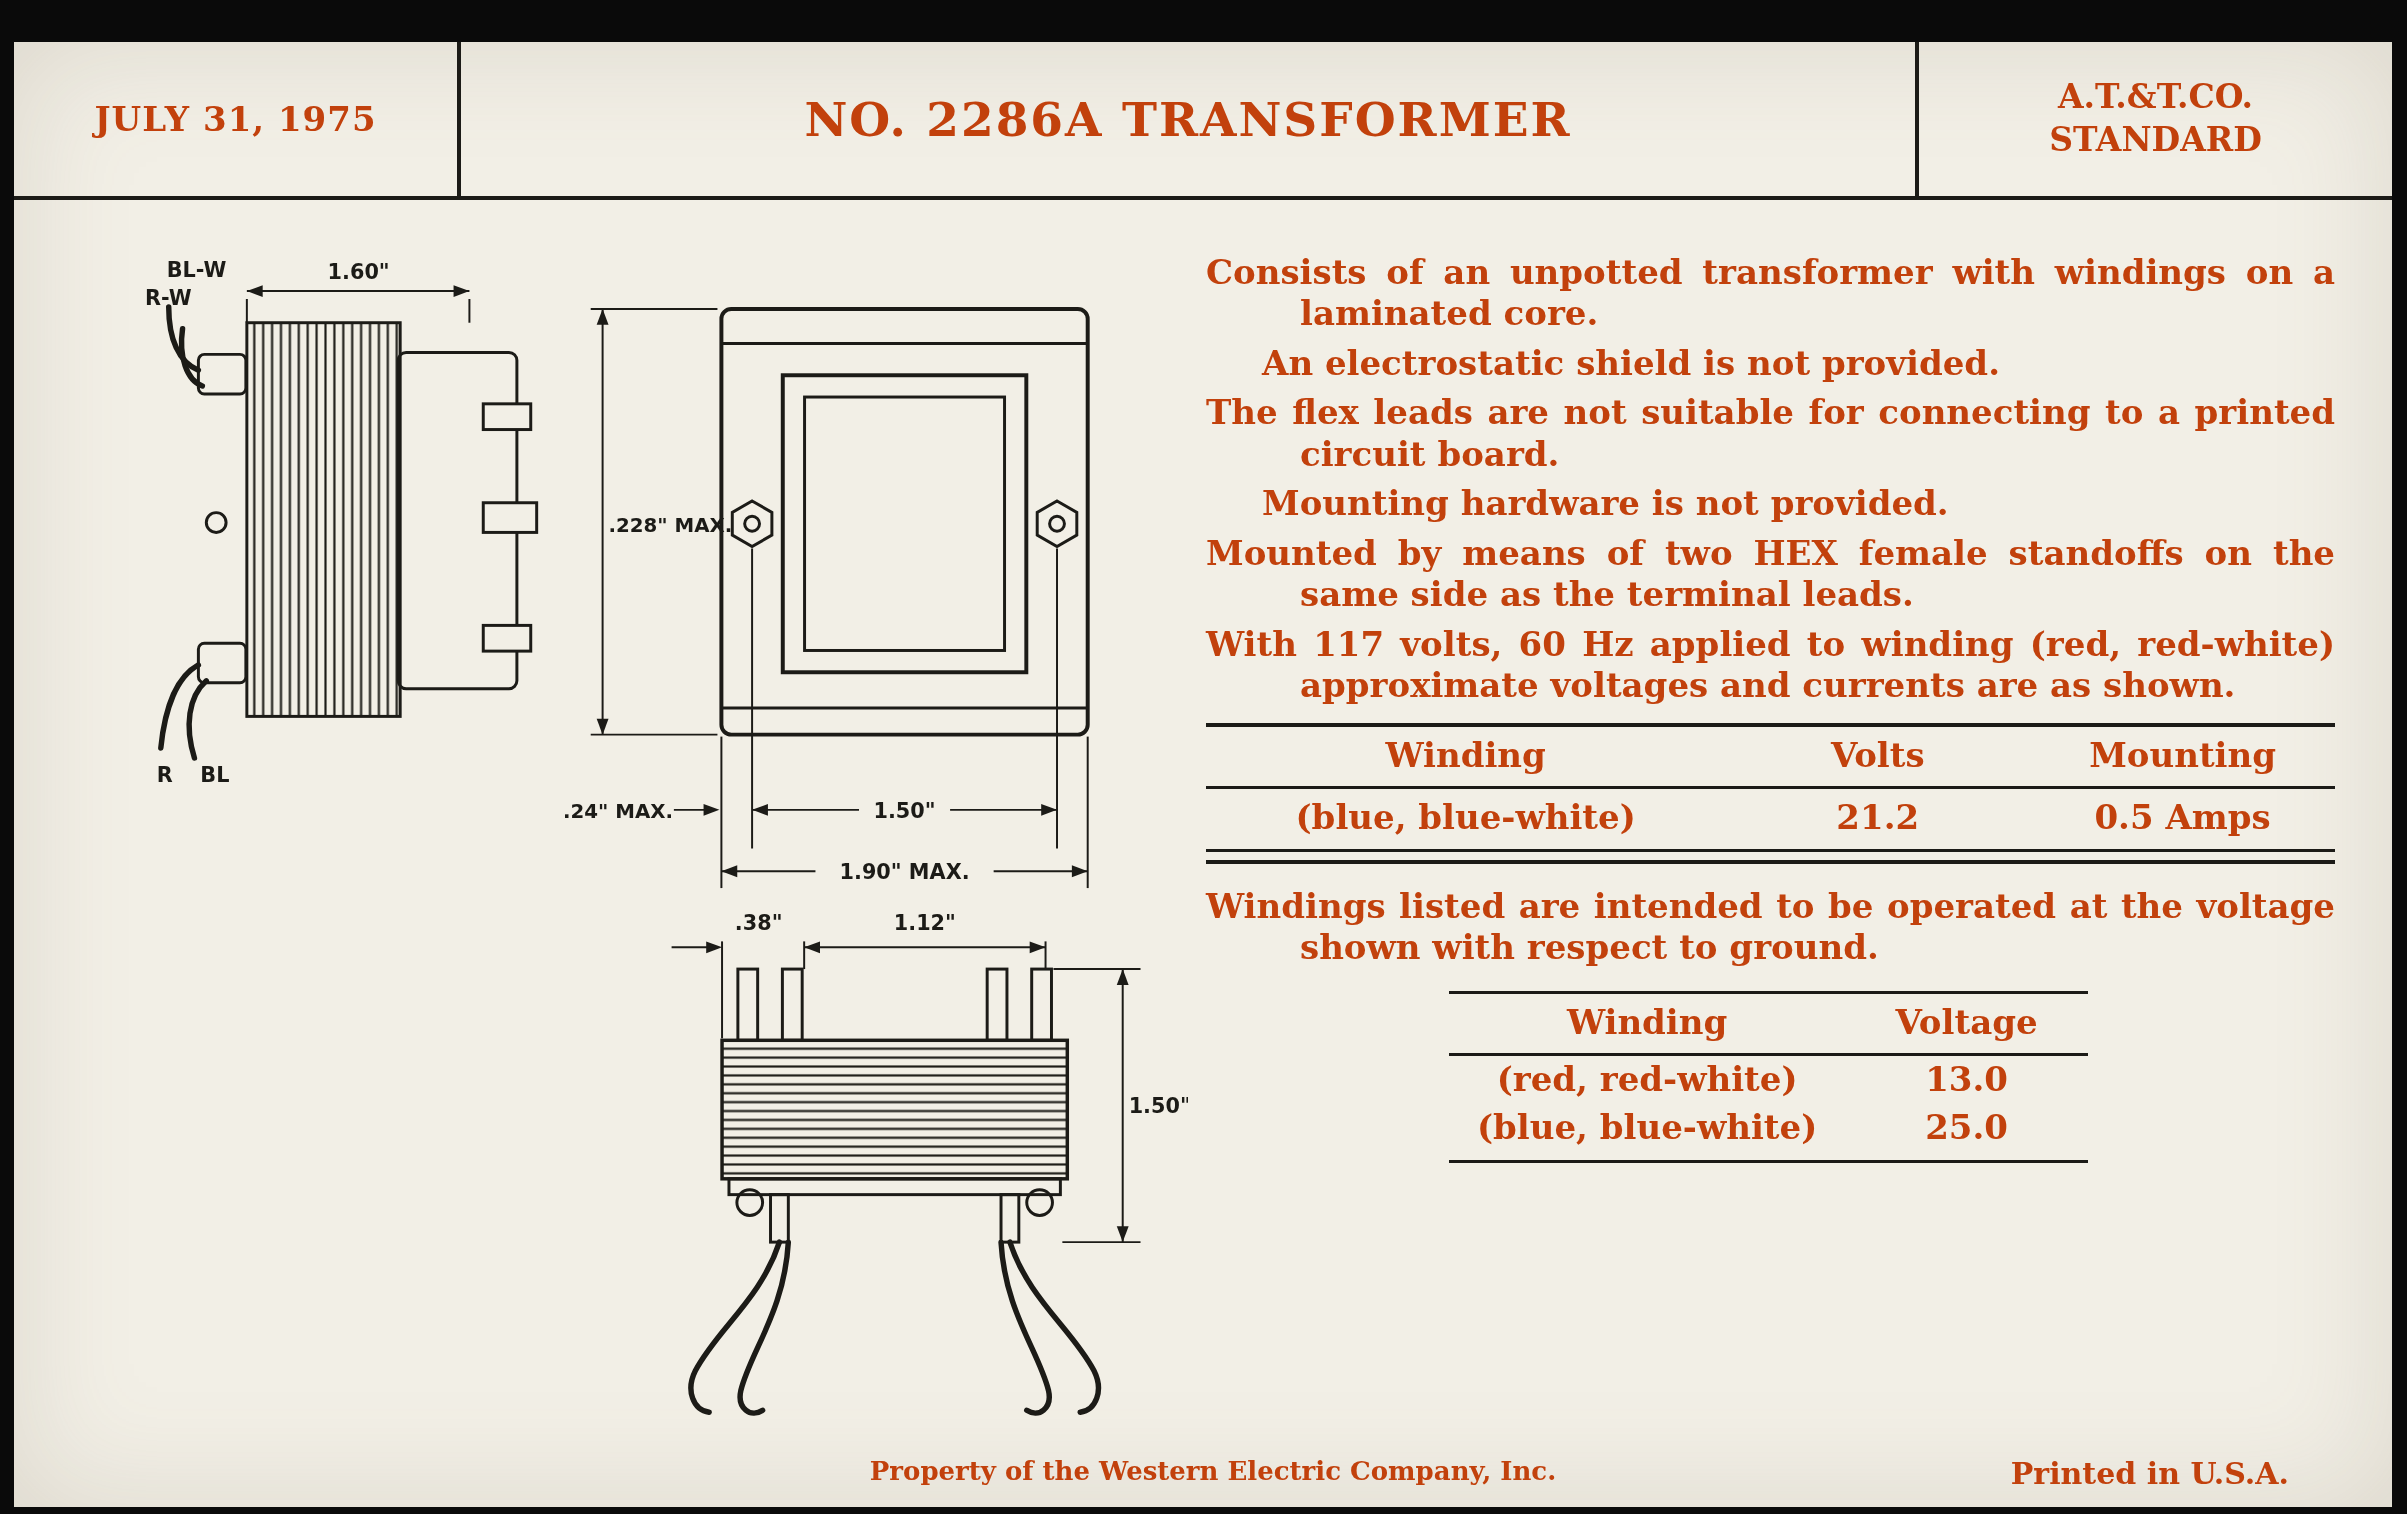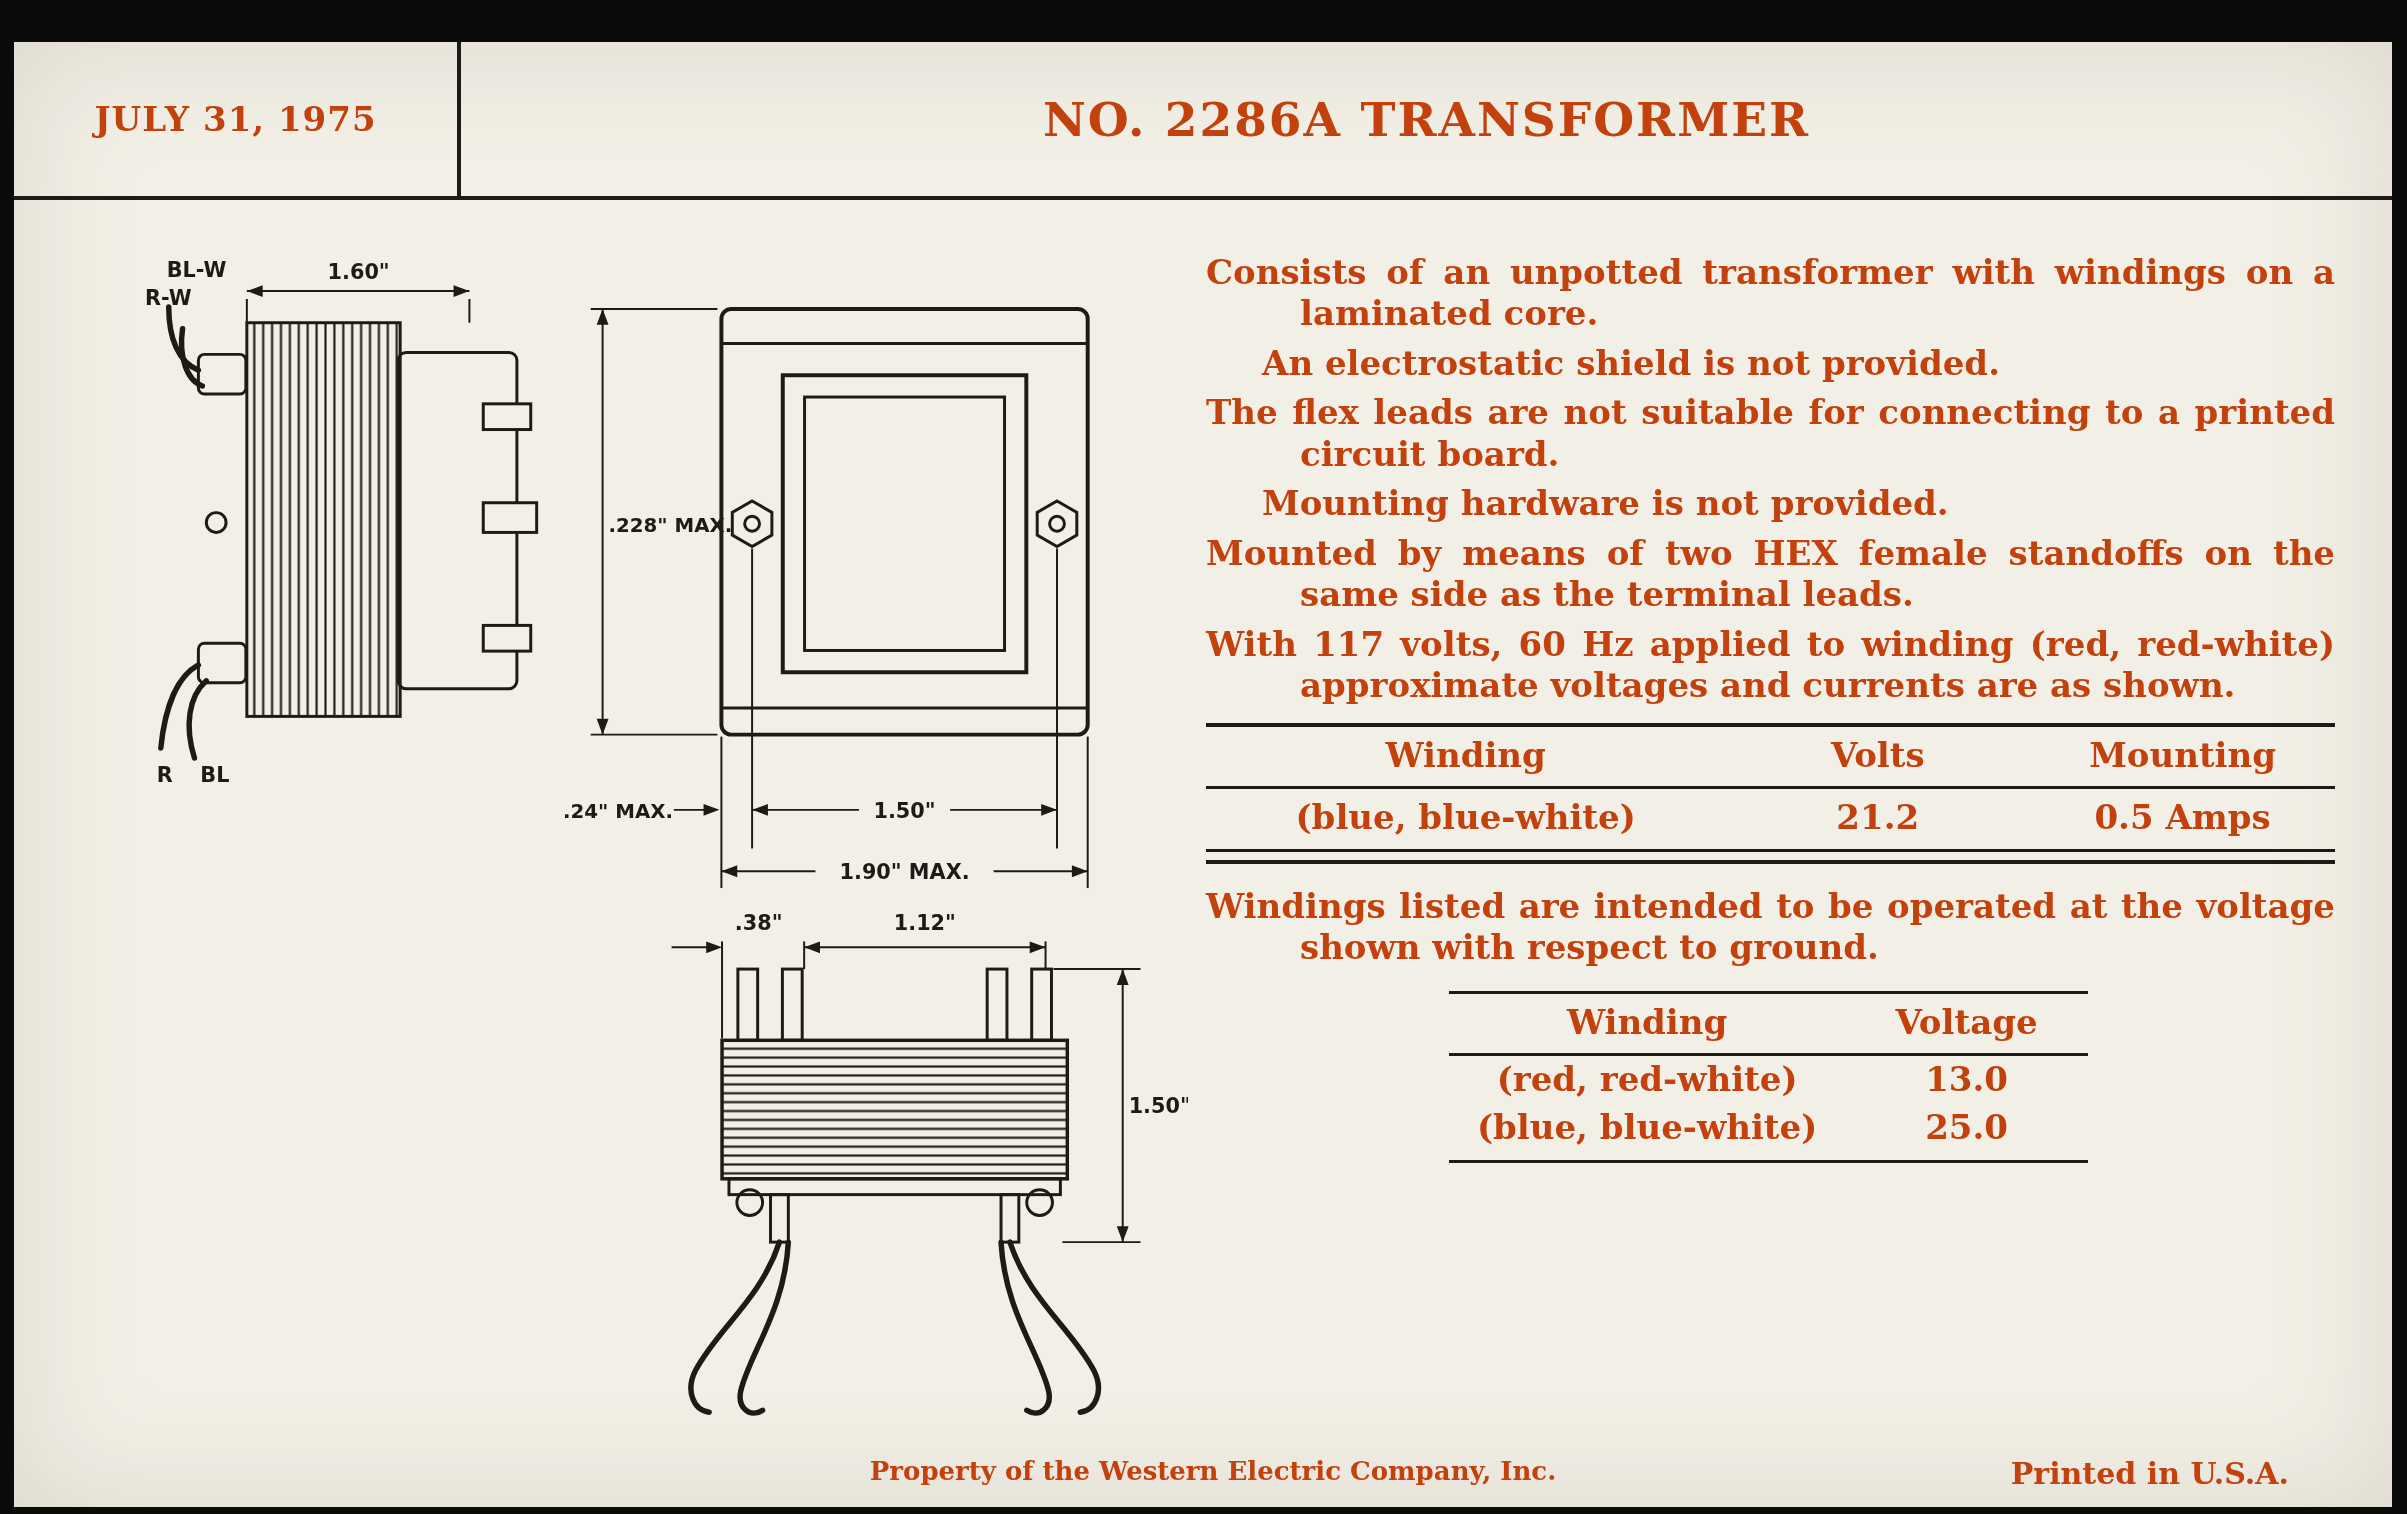--- a/index.html
+++ b/index.html
@@ -66,20 +66,24 @@
 </style>
 </head>
 <body>
 
 <div class="frame">
   <div class="paper">
 
     <header class="masthead">
       <div class="cell date-cell">JULY 31, 1975</div>
       <div class="cell title-cell">NO. 2286A TRANSFORMER</div>
+      <div class="cell std-cell">
+        <div>A.T.&amp;T.CO.</div>
+        <div>STANDARD</div>
+      </div>
     </header>
 
     <svg class="svg1" width="455" height="540" viewBox="0 0 460 545">
       <defs>
         <pattern id="hv1" width="9" height="9" patternUnits="userSpaceOnUse">
           <path d="M4.5,0 V9" stroke="#1c1b17" stroke-width="2.2"></path>
         </pattern>
       </defs>
       <g>
         <text x="218" y="24" text-anchor="middle">1.60"</text>

